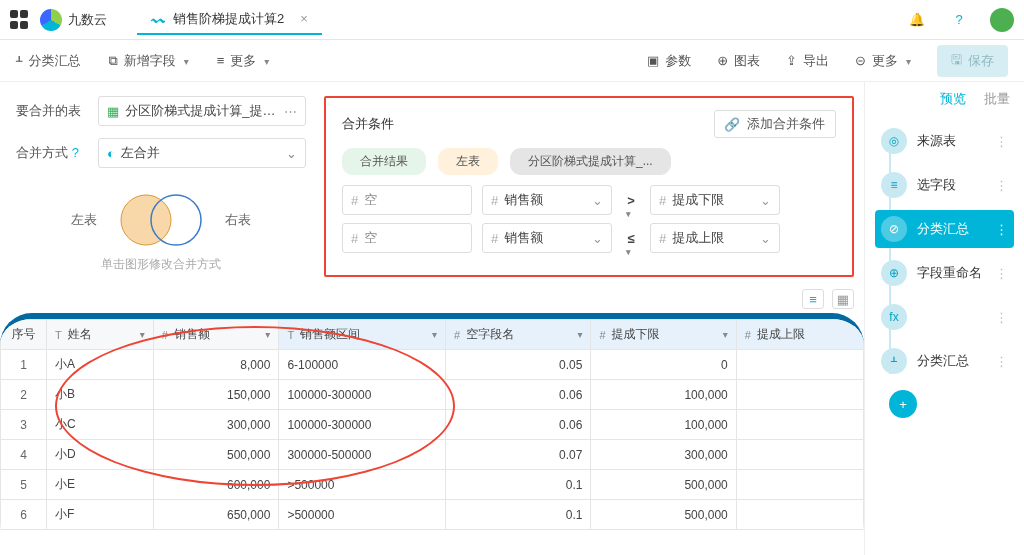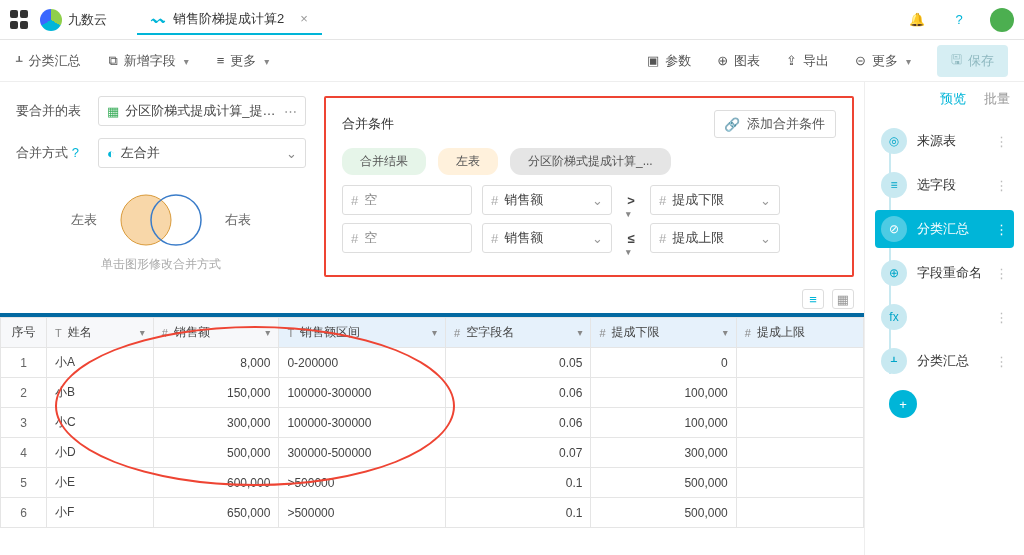--- a/index.html
+++ b/index.html
@@ -56,21 +56,21 @@
 .merge-sel .hash { color: #aaa; }
 .merge-sel .caret { margin-left: auto; color: #999; }
 .merge-sel.filled { color: #444; }
 .cmp { width: 18px; text-align: center; color: #444; font-weight: bold; position: relative; }
 .cmp .mini-caret { font-size: 9px; color: #888; position: absolute; left: 4px; top: 16px; }
 
 
 .table-ctrls { display: flex; justify-content: flex-end; gap: 8px; padding: 6px 10px 4px 0; margin-top: 6px; }
 .view-toggle { border: 1px solid #ddd; width: 22px; height: 20px; display: flex; align-items: center; justify-content: center; color: #00b5d8; border-radius: 3px; cursor: pointer; }
 .view-toggle.off { color: #999; }
-.table-wrap { flex: 1; overflow: hidden; border-top: 4px solid #0369a1; position: relative; }
+.table-wrap { flex: 1; overflow: hidden; border-top: 6px solid #0369a1; position: relative; border-radius: 32px; }
 table { border-collapse: collapse; width: 100%; }
 th, td { border: 1px solid #e5e5e5; padding: 6px 8px; height: 30px; font-size: 12px; color: #444; }
 th { background: #f7f8fa; font-weight: 500; position: relative; }
 th.blue-h { background: #e6f1fb; }
 th .hdr { display: flex; align-items: center; gap: 6px; }
 th .hdr .caretd { margin-left: auto; color: #888; font-size: 10px; }
 th .hdr .pre-ic { color: #888; font-size: 11px; }
 td.num, th.num { text-align: right; }
 td.idx { text-align: center; color: #666; }
 
@@ -292,21 +292,21 @@
                   <span>提成上限</span>
                 </div>
               </th>
         </tr>
           </thead>
         <tbody id="tbody">
             <tr>
               <td class="idx">1</td>
     <td>小A</td>
               <td class="num">8,000</td>
-              <td>0-200000</td>
+              <td>6-100000</td>
     <td class="num">0.05</td>
               <td class="num">0</td>
               <td class="num"></td>
             </tr>
             <tr>
               <td class="idx">2</td>
     <td>小B</td>
               <td class="num">150,000</td>
               <td>100000-300000</td>
     <td class="num">0.06</td>

